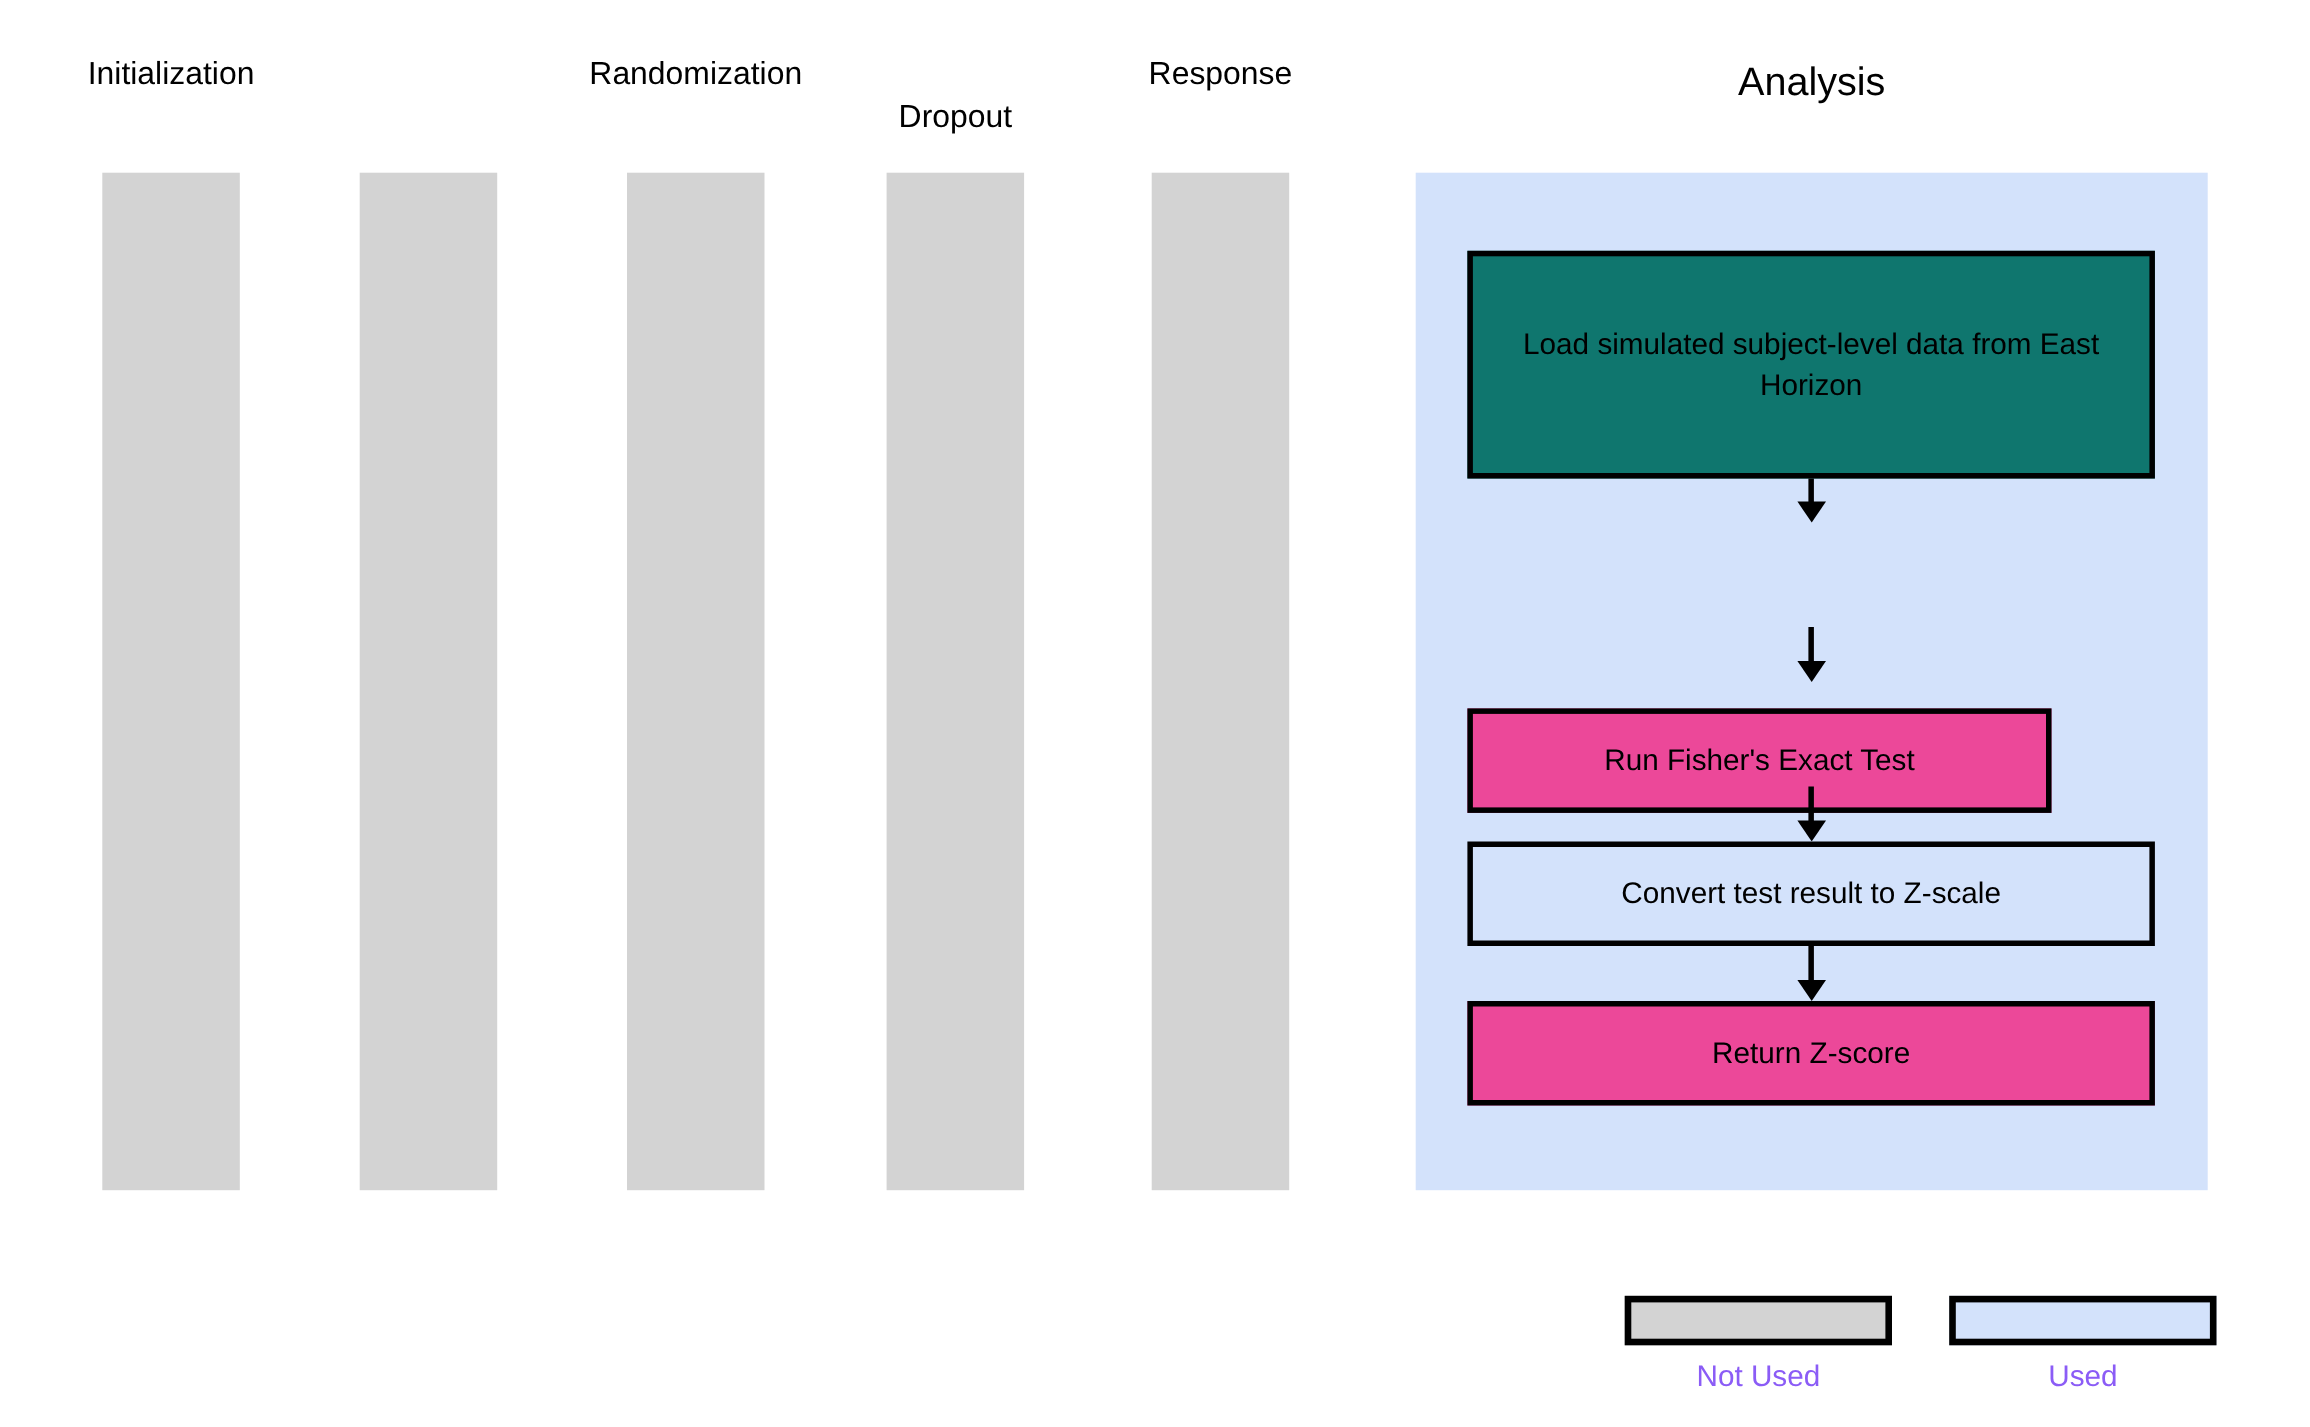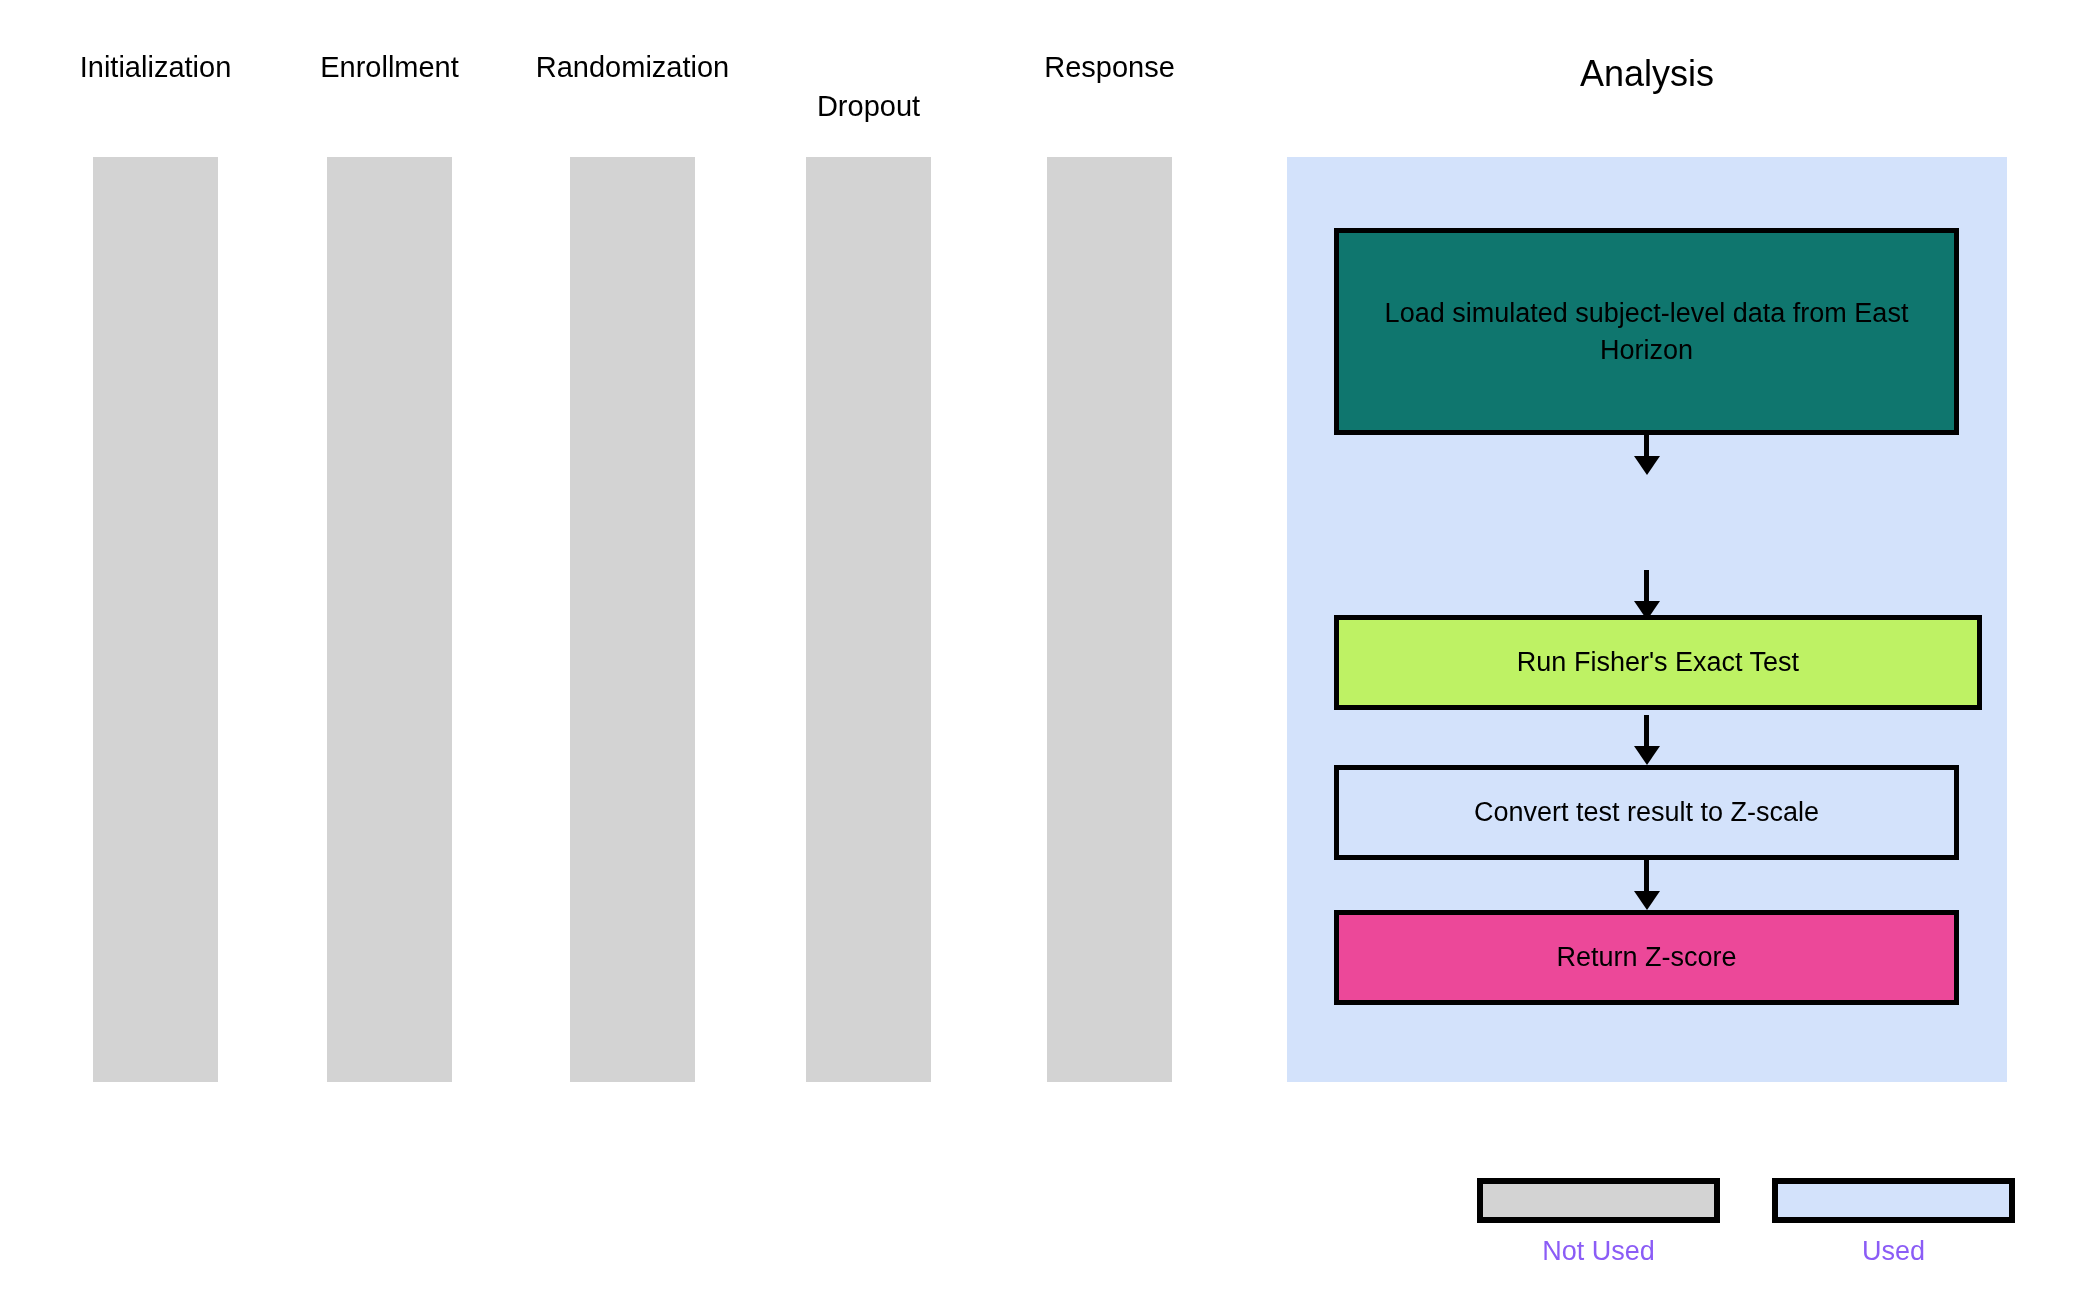--- a/index.html
+++ b/index.html
@@ -86,38 +86,37 @@
     white-space: nowrap;
     line-height: 1;
   }
 </style>
 </head>
 <body>
 
 <div id="canvas">
     <div class="col-header" style="left: -44.5px; top: 53px; width: 400px;">Initialization</div>
     <div class="stage-column" style="left: 93px; top: 157px; width: 125px; height: 925px; background: rgb(211, 211, 211);"></div>
-    <div class="col-header" style="left: 189.5px; top: 53px; width: 400px;">Enrollment</div>
     <div class="stage-column" style="left: 327px; top: 157px; width: 125px; height: 925px; background: rgb(211, 211, 211);"></div>
     <div class="col-header" style="left: 432.5px; top: 53px; width: 400px;">Randomization</div>
     <div class="stage-column" style="left: 570px; top: 157px; width: 125px; height: 925px; background: rgb(211, 211, 211);"></div>
     <div class="col-header" style="left: 668.5px; top: 53px; width: 400px; margin-top: 39px;">Dropout</div>
     <div class="stage-column" style="left: 806px; top: 157px; width: 125px; height: 925px; background: rgb(211, 211, 211);"></div>
     <div class="col-header" style="left: 909.5px; top: 53px; width: 400px;">Response</div>
     <div class="stage-column" style="left: 1047px; top: 157px; width: 125px; height: 925px; background: rgb(211, 211, 211);"></div>
     <div class="analysis-header" style="left: 1397px; top: 56px; width: 500px;">Analysis</div>
     <div class="analysis-panel" style="left: 1287px; top: 157px; width: 720px; height: 925px; background: rgb(211, 226, 251);"></div>
     <div class="flow-box" style="left: 1334px; top: 228px; width: 625px; height: 207px; background: #0f766e; border-color: rgb(0, 0, 0);">
       <div class="flow-box-label">Load simulated subject-level data from East Horizon</div>
     </div>
     <div class="arrow-shaft" style="left: 1644px; top: 435px; height: 26px; background: rgb(0, 0, 0);"></div>
     <div class="arrow-head" style="left: 1633.5px; top: 456px; border-top-color: rgb(0, 0, 0);"></div>
     <div class="arrow-shaft" style="left: 1644px; top: 570px; height: 36px; background: rgb(0, 0, 0);"></div>
     <div class="arrow-head" style="left: 1633.5px; top: 601px; border-top-color: rgb(0, 0, 0);"></div>
-    <div class="flow-box" style="left: 1334px; top: 615px; width: 648px; height: 95px; background: #bef264; border-color: rgb(0, 0, 0);">
+    <div class="flow-box" style="left: 1334px; top: 644px; width: 531px; height: 95px; background: #ec4899; border-color: rgb(0, 0, 0);">
       <div class="flow-box-label">Run Fisher's Exact Test</div>
     </div>
     <div class="arrow-shaft" style="left: 1644px; top: 715px; height: 36px; background: rgb(0, 0, 0);"></div>
     <div class="arrow-head" style="left: 1633.5px; top: 746px; border-top-color: rgb(0, 0, 0);"></div>
     <div class="flow-box" style="left: 1334px; top: 765px; width: 625px; height: 95px; background: rgb(211, 226, 251); border-color: rgb(0, 0, 0);">
       <div class="flow-box-label">Convert test result to Z-scale</div>
     </div>
     <div class="arrow-shaft" style="left: 1644px; top: 860px; height: 36px; background: rgb(0, 0, 0);"></div>
     <div class="arrow-head" style="left: 1633.5px; top: 891px; border-top-color: rgb(0, 0, 0);"></div>
     <div class="flow-box" style="left: 1334px; top: 910px; width: 625px; height: 95px; background: #ec4899; border-color: rgb(0, 0, 0);">

